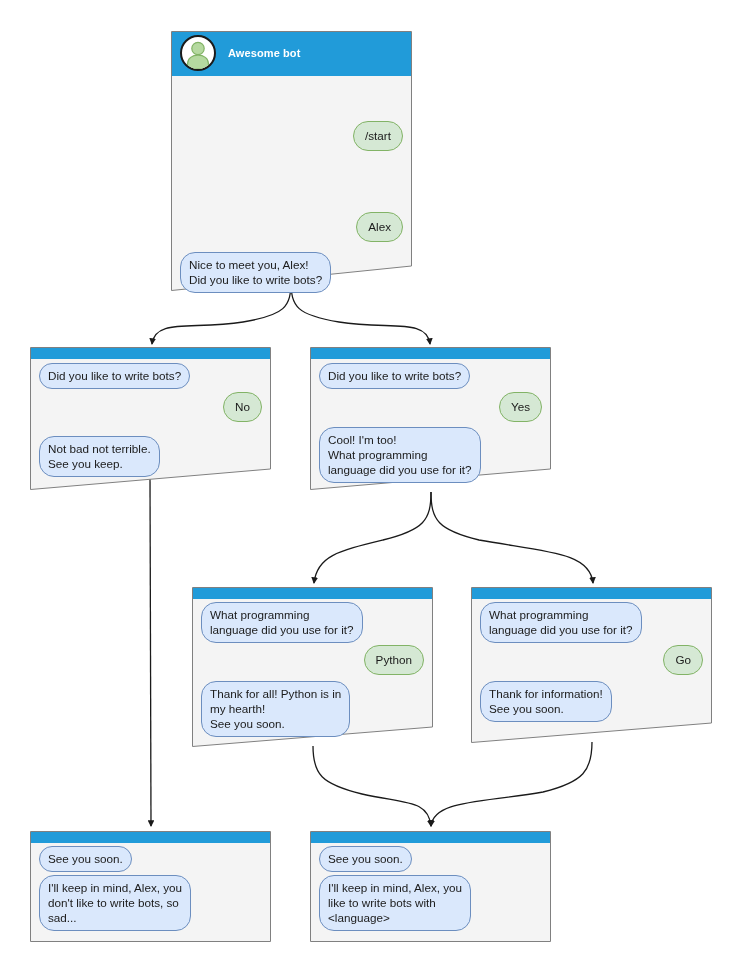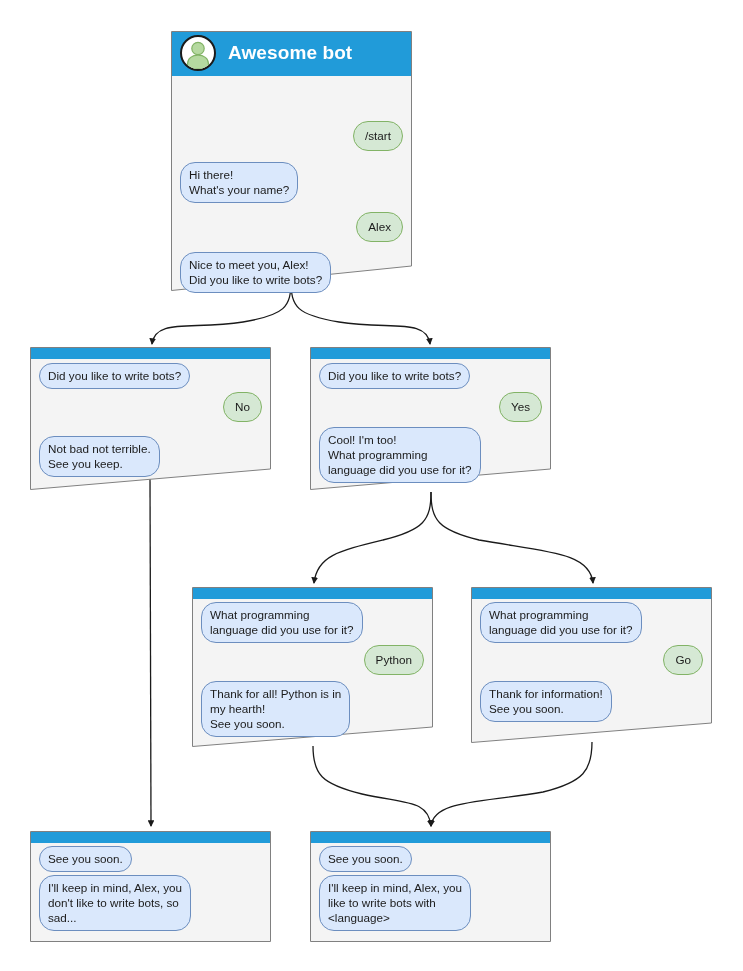--- a/index.html
+++ b/index.html
@@ -79,21 +79,21 @@
     box-sizing: border-box;
     display: flex;
     align-items: flex-end;
     justify-content: center;
     overflow: hidden;
     flex: none;
   }
   .avatar svg { display:block; }
   .bot-title {
     color: #ffffff;
-    font-size: 19px;
+    font-size: 11px;
     font-weight: bold;
     margin-left: 12px;
     letter-spacing: .1px;
     white-space: nowrap;
   }
   .msg-row {
     position: absolute;
     display: flex;
   }
   .msg-row.left  { left: 9px; justify-content: flex-start; }
@@ -165,24 +165,20 @@
             <circle cx="14" cy="9.5" r="6.2" fill="#b5d9a0" stroke="#82b366" stroke-width="1.2"></circle>
             <path d="M 3.6 30 L 3.6 24.5 C 3.6 19.2 8.3 16.2 14 16.2 C 19.7 16.2 24.4 19.2 24.4 24.5 L 24.4 30 Z" fill="#b5d9a0" stroke="#82b366" stroke-width="1.2"></path>
           </svg>
         </div>
         <div class="bot-title">Awesome bot</div>
       </div>
 
       <div class="msg-row right" style="top:90px;">
         <div class="bubble user">/start</div>
       </div>
-      <div class="msg-row left" style="top:131px;">
-        <div class="bubble bot">Hi there!
-What's your name?</div>
-      </div>
       <div class="msg-row right" style="top:181px;">
         <div class="bubble user">Alex</div>
       </div>
       <div class="msg-row left" style="top:221px;">
         <div class="bubble bot">Nice to meet you, Alex!
 Did you like to write bots?</div>
       </div>
     </div>
   </div>
 

